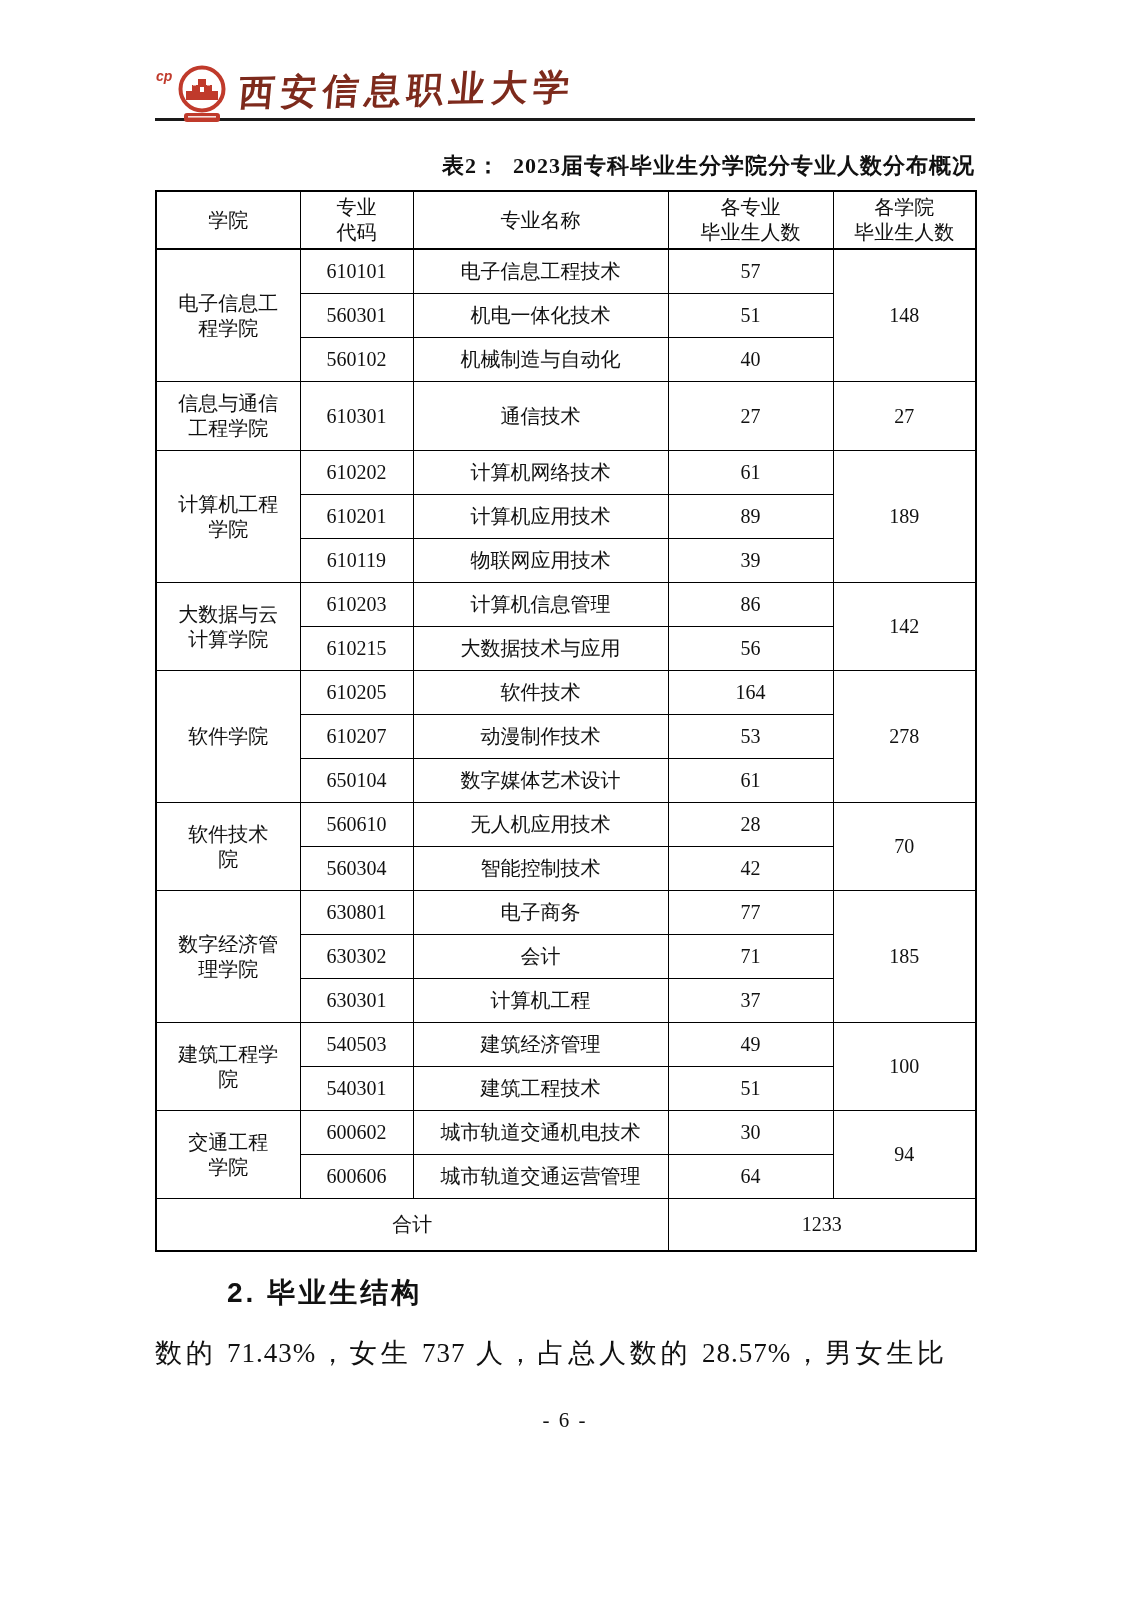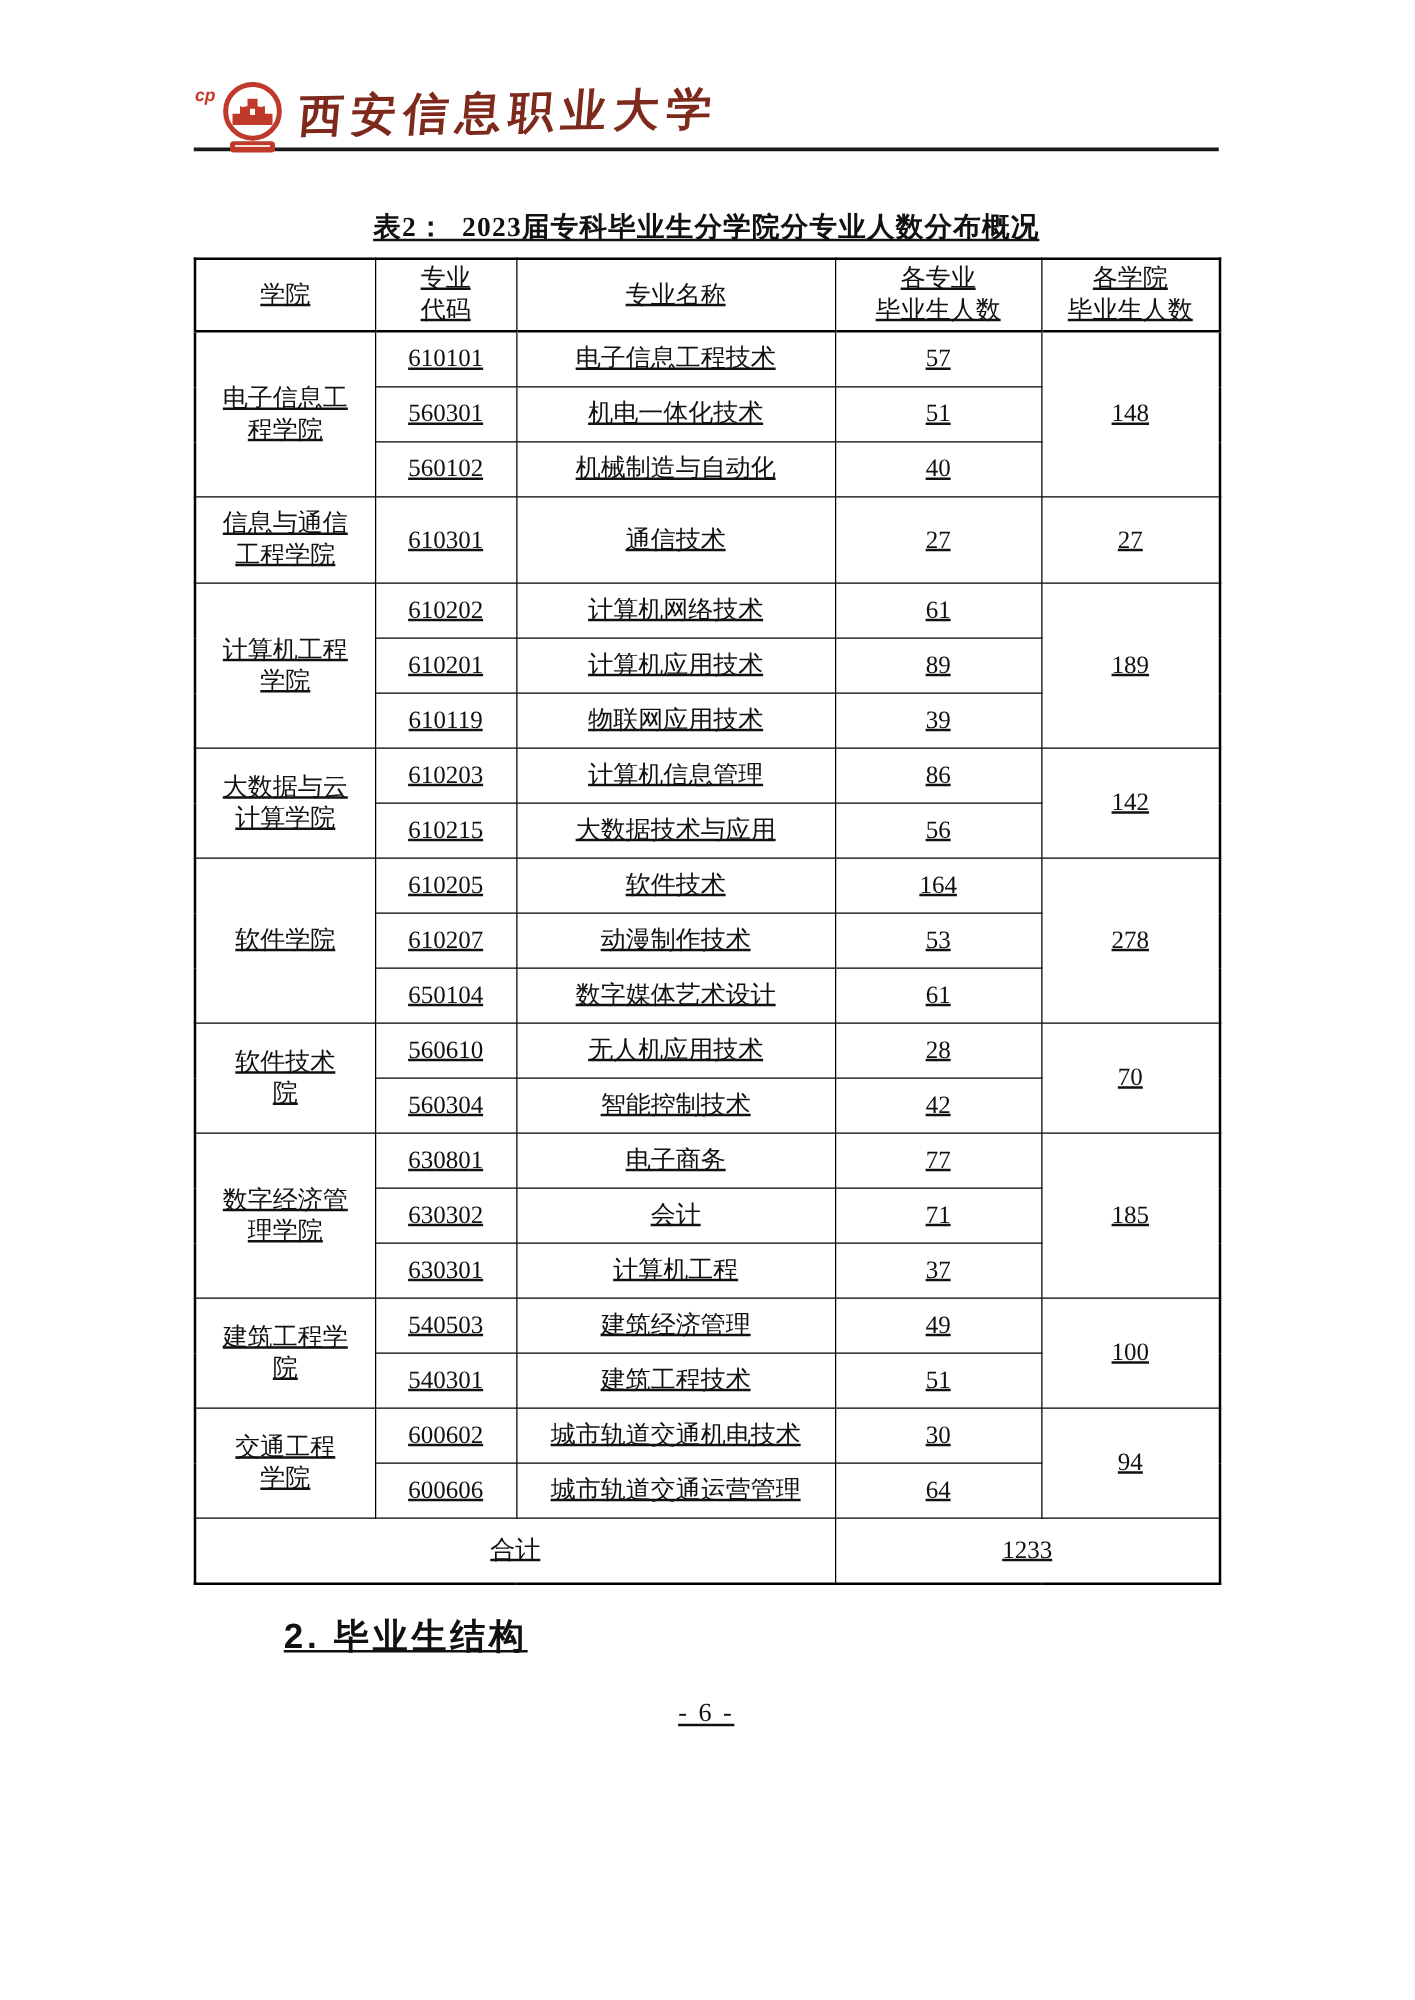--- a/index.html
+++ b/index.html
@@ -6,21 +6,20 @@
   body {
     width: 1132px; height: 1600px;
     background: #ffffff;
     color: #111;
     font-family: "Liberation Serif", "DejaVu Serif", serif;
   }
   .page {
     position: relative;
     width: 984px; height: 1600px;
     overflow: hidden;
-    text-decoration: underline;
   }
   .content {
     margin-left: 155px;
     width: 820px;
   }
 
   
   .doc-header {
     position: relative;
     margin-top: 64px;
@@ -38,22 +37,22 @@
     font-size: 36px;
     font-weight: bold;
     color: #7d2a1c;
     letter-spacing: 6px;
     transform: skewX(-6deg) rotate(-1deg);
     white-space: nowrap;
   }
 
   
   .table-title {
-    margin-top: 46px;
-    text-align: center;
+    margin-top: 30px;
+    text-align: right;
     font-size: 22px;
     font-weight: bold;
     letter-spacing: 1px;
     white-space: pre;
   }
 
   
   table.grad-table {
     margin-top: 9px;
     width: 820px;
@@ -294,18 +293,19 @@
         <tr>
           <td colspan="3">合计</td>
           <td colspan="2">1233</td>
         </tr>
       </tfoot>
     </table>
 
     <div class="section-heading">2.  毕业生结构</div>
 
     <div class="paragraph">
+      <div class="para-line justify">数的 71.43%，女生 737 人，占总人数的 28.57%，男女生比</div>
     </div>
 
     <div class="page-number">- 6 -</div>
 
   </div>
 </div>
 
 </body></html>

